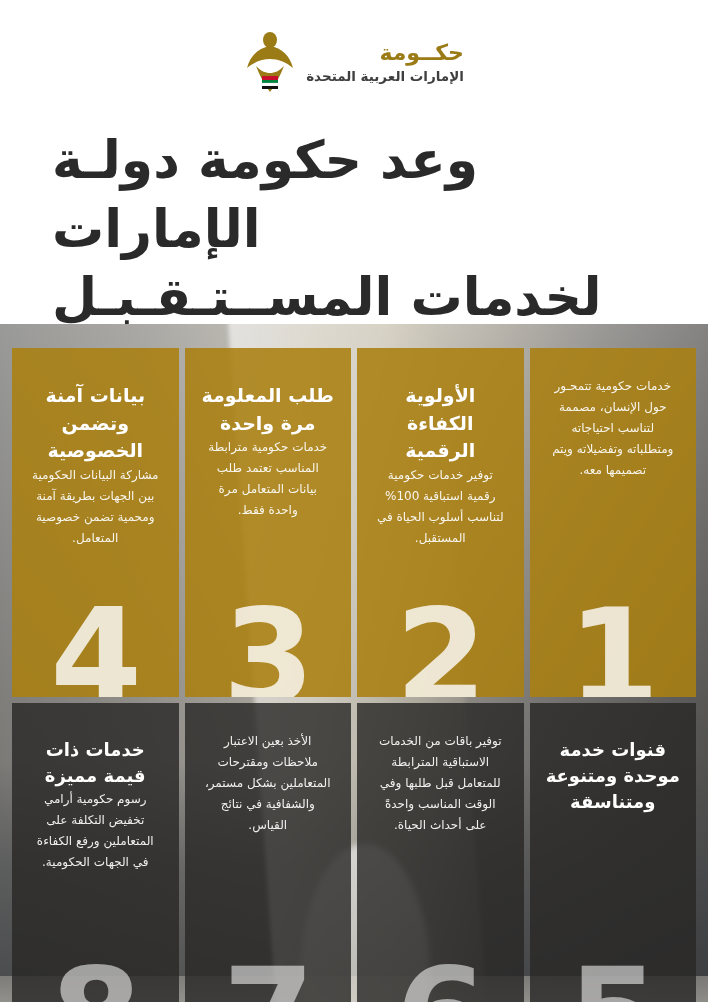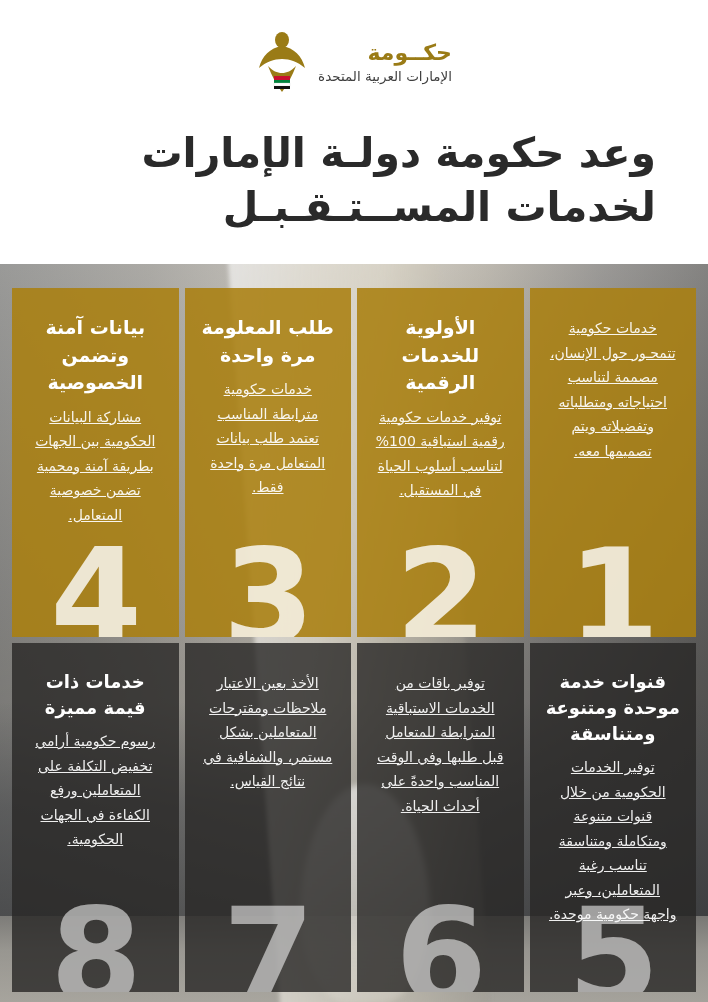--- a/index.html
+++ b/index.html
@@ -14,21 +14,21 @@
     position: relative;
     width: 708px;
     height: 1002px;
     overflow: hidden;
     background: #ffffff;
   }
 
   
   .header {
     position: relative;
-    height: 264px;
+    height: 324px;
     background: #ffffff;
   }
   .logo-block {
     display: flex;
     flex-direction: row;
     align-items: center;
     justify-content: center;
     gap: 10px;
     padding-top: 26px;
   }
@@ -43,30 +43,30 @@
     line-height: 1.25;
   }
   .logo-text .l1 {
     font-size: 22px;
     font-weight: bold;
     color: #9a7b16;
     letter-spacing: 1px;
   }
   .logo-text .l2 {
     font-size: 13.5px;
-    font-weight: normal;
+    font-weight: bold;
     color: #3f3f3f;
     margin-top: 2px;
   }
 
   .main-title {
     margin-top: 28px;
-    text-align: right;
+    text-align: left;
     color: #2a2a2a;
-    font-size: 41px;
+    font-size: 52px;
     font-weight: bold;
     line-height: 1.32;
     letter-spacing: 0.5px;
     padding: 0 52px;
   }
   .main-title .ln2 {
     display: block;
   }
 
   
@@ -129,42 +129,41 @@
     display: grid;
     grid-template-columns: repeat(4, 1fr);
     grid-template-rows: 1fr 1fr;
     gap: 6px;
     padding: 24px 12px 10px 12px;
     box-sizing: border-box;
   }
   .cell {
     position: relative;
     overflow: hidden;
-    padding: 20px 14px 8px 14px;
+    padding: 28px 14px 8px 14px;
     box-sizing: border-box;
     color: #ffffff;
     text-align: center;
     background: rgba(170,128,16,0.88);
   }
   .cell.dark {
     background: rgba(40,39,37,0.80);
   }
   .cell .c-title {
     font-size: 19px;
     font-weight: bold;
     line-height: 1.45;
     margin-top: 6px;
   }
   .cell .c-desc {
-    font-size: 14px;
+    font-size: 12px;
     line-height: 1.75;
-    margin-top: 8px;
+    margin-top: 0;
     color: rgba(255,255,255,0.92);
     padding: 0 4px;
-    text-decoration: underline;
   }
   .cell .c-num {
     position: absolute;
     left: 0;
     right: 0;
     bottom: -26px;
     text-align: center;
     font-size: 132px;
     font-weight: bold;
     line-height: 1;
@@ -219,40 +218,39 @@
     <div class="bg-person"></div>
 
     <div class="grid">
 
       <div class="cell">
         <div class="c-desc">خدمات حكومية تتمحـور حول الإنسان، مصممة لتناسب احتياجاته ومتطلباته وتفضيلاته ويتم تصميمها معه.</div>
         <div class="c-num">1</div>
       </div>
 
       <div class="cell">
-        <div class="c-title">الأولوية للخدمات الرقمية</div>
+        <div class="c-title">الأولوية الكفاءة الرقمية</div>
         <div class="c-desc">توفير خدمات حكومية رقمية استباقية 100% لتناسب أسلوب الحياة في المستقبل.</div>
         <div class="c-num">2</div>
       </div>
 
       <div class="cell">
         <div class="c-title">طلب المعلومة مرة واحدة</div>
         <div class="c-desc">خدمات حكومية مترابطة المناسب تعتمد طلب بيانات المتعامل مرة واحدة فقط.</div>
         <div class="c-num">3</div>
       </div>
 
       <div class="cell">
         <div class="c-title">بيانات آمنة وتضمن الخصوصية</div>
         <div class="c-desc">مشاركة البيانات الحكومية بين الجهات بطريقة آمنة ومحمية تضمن خصوصية المتعامل.</div>
         <div class="c-num">4</div>
       </div>
 
       <div class="cell dark">
         <div class="c-title">قنوات خدمة موحدة ومتنوعة ومتناسقة</div>
-        <div class="c-desc">توفير الخدمات الحكومية من خلال قنوات متنوعة ومتكاملة ومتناسقة تناسب رغبة المتعاملين، وعبر واجهة حكومية موحدة.</div>
         <div class="c-num">5</div>
       </div>
 
       <div class="cell dark">
         <div class="c-desc">توفير باقات من الخدمات الاستباقية المترابطة للمتعامل قبل طلبها وفي الوقت المناسب واحدةً على أحداث الحياة.</div>
         <div class="c-num">6</div>
       </div>
 
       <div class="cell dark">
         <div class="c-desc">الأخذ بعين الاعتبار ملاحظات ومقترحات المتعاملين بشكل مستمر، والشفافية في نتائج القياس.</div>

